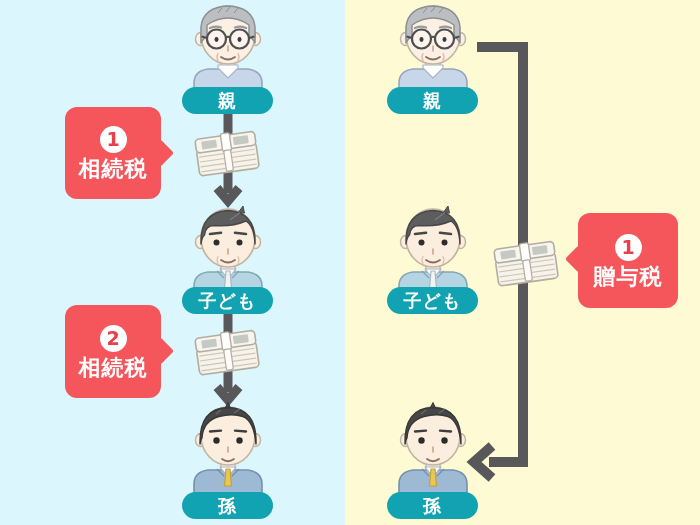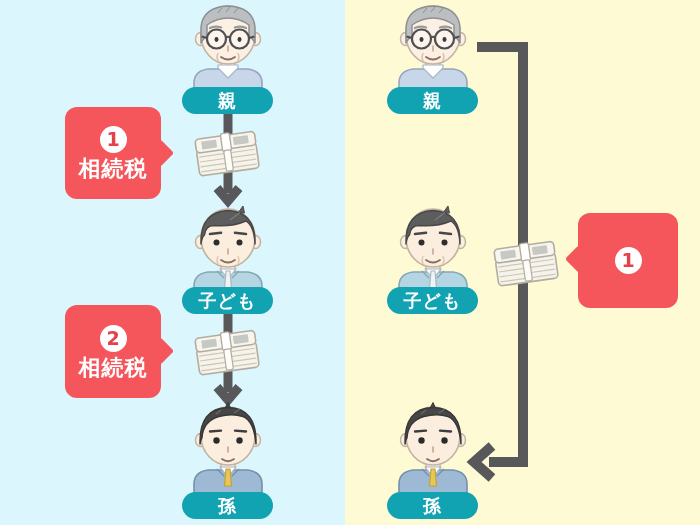--- a/index.html
+++ b/index.html
@@ -194,14 +194,15 @@
   <div id="b1" class="bubble point-right">
     <span class="num">1</span>
     <span class="tax">相続税</span>
   </div>
   <div id="b2" class="bubble point-right">
     <span class="num">2</span>
     <span class="tax">相続税</span>
   </div>
   <div id="b3" class="bubble point-left">
     <span class="num">1</span>
+    <span class="tax">贈与税</span>
   </div>
 </div>
 
 </body></html>

